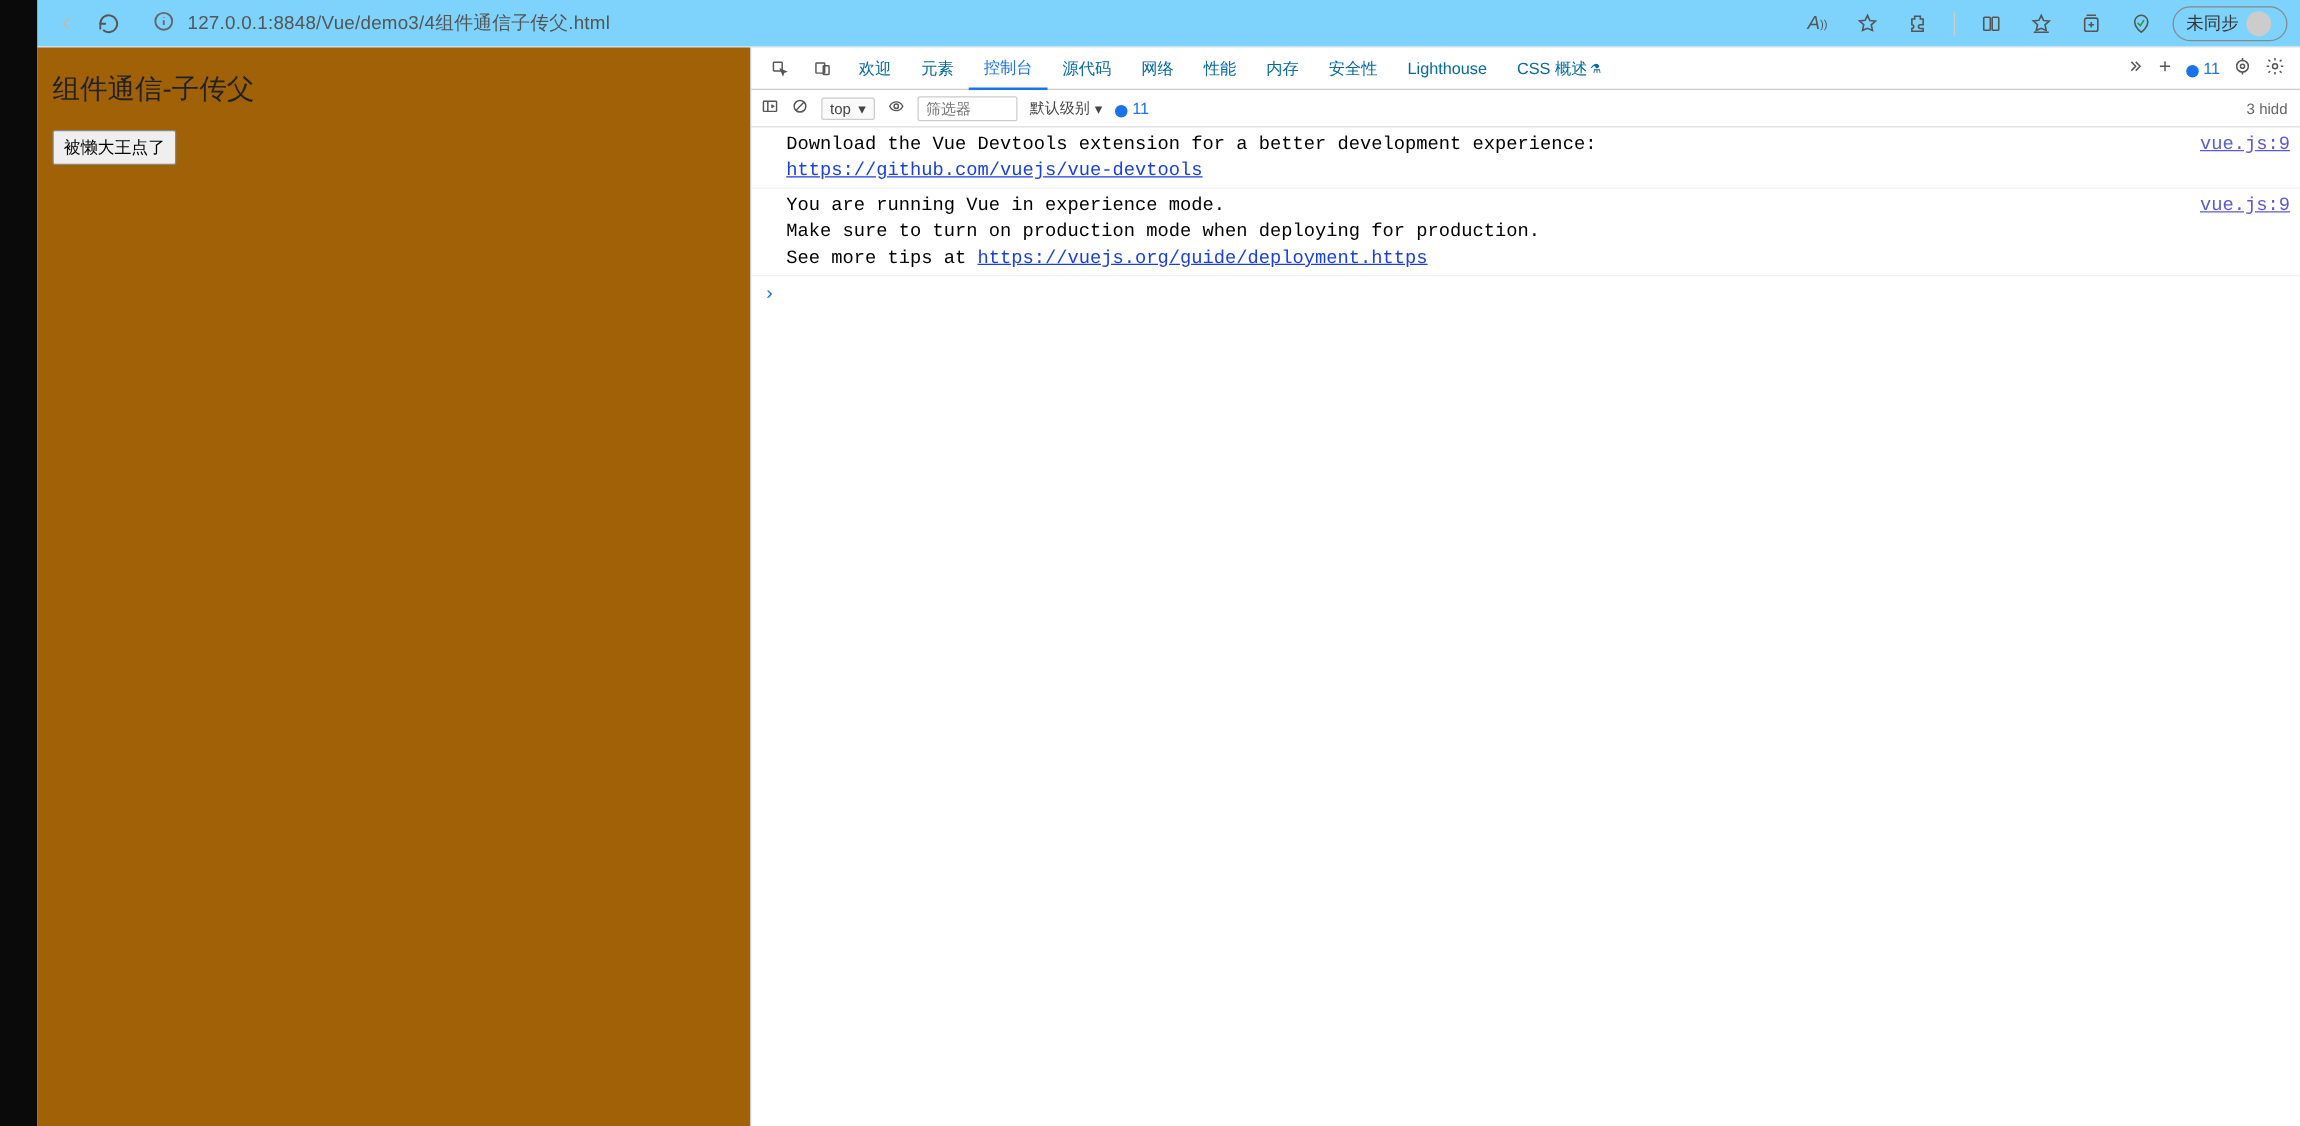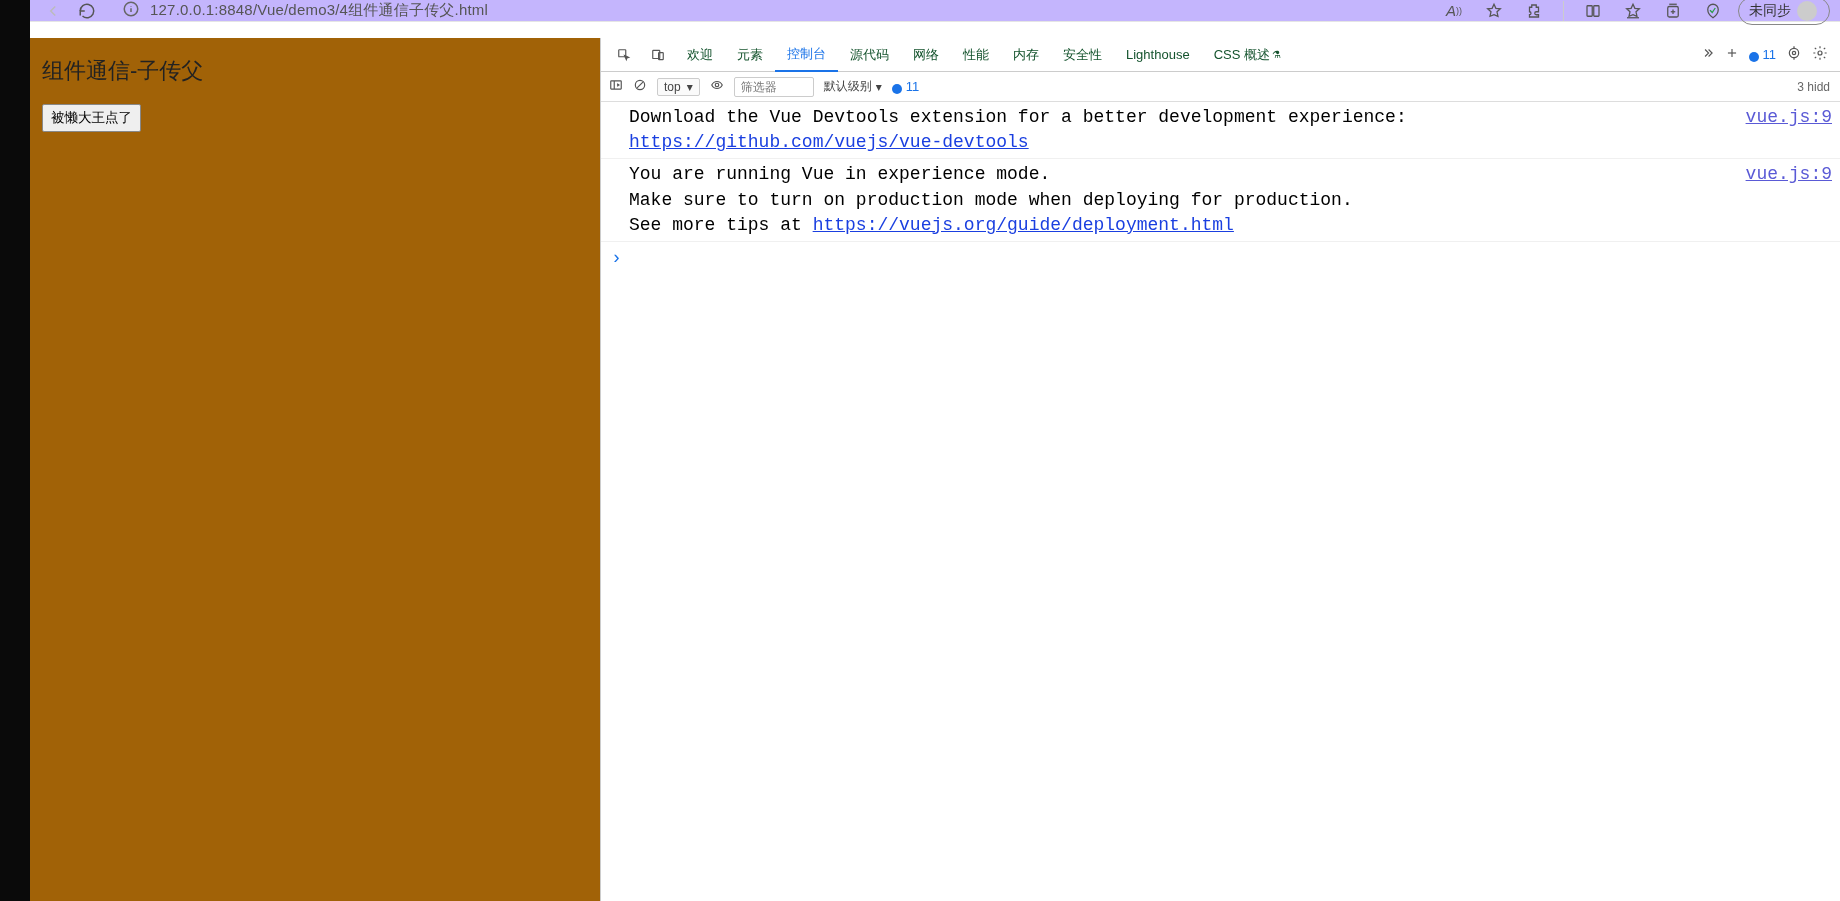--- a/index.html
+++ b/index.html
@@ -15,24 +15,24 @@
     .left-strip {
       position: absolute;
       left: 0; top: 0;
       width: 30px; height: 901px;
       background: #0a0a0a;
     }
     .browser-top {
       position: absolute;
       left: 30px; top: 0;
       right: 0;
-      height: 22px;
-      display: flex;
-      align-items: center;
-      background: #c4b5fd;
+      height: 38px;
+      display: flex;
+      align-items: center;
+      background: #7dd3fc;
       border-bottom: 1px solid #e5e5e5;
       padding: 0 6px;
     }
     .nav-btn {
       width: 34px; height: 34px;
       display: flex;
       align-items: center;
       justify-content: center;
       border-radius: 4px;
       color: #555;
@@ -110,21 +110,21 @@
       align-items: center;
       border-bottom: 1px solid #ccc;
       padding: 0 6px;
     }
     .dt-tab {
       padding: 0 12px;
       height: 34px;
       display: flex;
       align-items: center;
       font-size: 13px;
-      color: #14532d;
+      color: #0369a1;
       white-space: nowrap;
     }
     .dt-tab.active {
       color: #1a73e8;
       border-bottom: 2px solid #1a73e8;
     }
     .dt-tabs-right {
       margin-left: auto;
       display: flex;
       align-items: center;
@@ -172,21 +172,21 @@
     }
     .filterbar-right {
       margin-left: auto;
       color: #666;
       padding-right: 2px;
     }
     .console-body {
       flex: 1;
       overflow: hidden;
       font-family: Consolas, "Courier New", monospace;
-      font-size: 18px;
+      font-size: 15px;
       line-height: 1.4;
     }
     .log-row {
       display: flex;
       padding: 3px 8px 3px 28px;
       border-bottom: 1px solid #f0f0f0;
     }
     .log-msg { flex: 1; white-space: pre-wrap; }
     .log-src {
       color: #888;
@@ -391,21 +391,21 @@
     <span class="filterbar-right">3 hidd</span>
   </div>
 
   <div class="console-body">
     <div id="log-container">
         <div class="log-row">
           <div class="log-msg"><span>Download the Vue Devtools extension for a better development experience:</span><br><a class="log-link">https://github.com/vuejs/vue-devtools</a></div>
           <div class="log-src"><a>vue.js:9</a></div>
         </div>
         <div class="log-row">
-          <div class="log-msg"><span>You are running Vue in experience mode.</span><br><span>Make sure to turn on production mode when deploying for production.</span><br><span>See more tips at </span><a class="log-link">https://vuejs.org/guide/deployment.html</a></div>
+          <div class="log-msg"><span>You are running Vue in experience mode.</span><br><span>Make sure to turn on production mode when deploying for production.</span><br><span>See more tips at </span><a class="log-link">https://vuejs.org/guide/deployment.https</a></div>
           <div class="log-src"><a>vue.js:9</a></div>
         </div>
       </div>
     <div class="prompt-row">
       <span>›</span>
     </div>
   </div>
 </div>
 
 </body></html>

